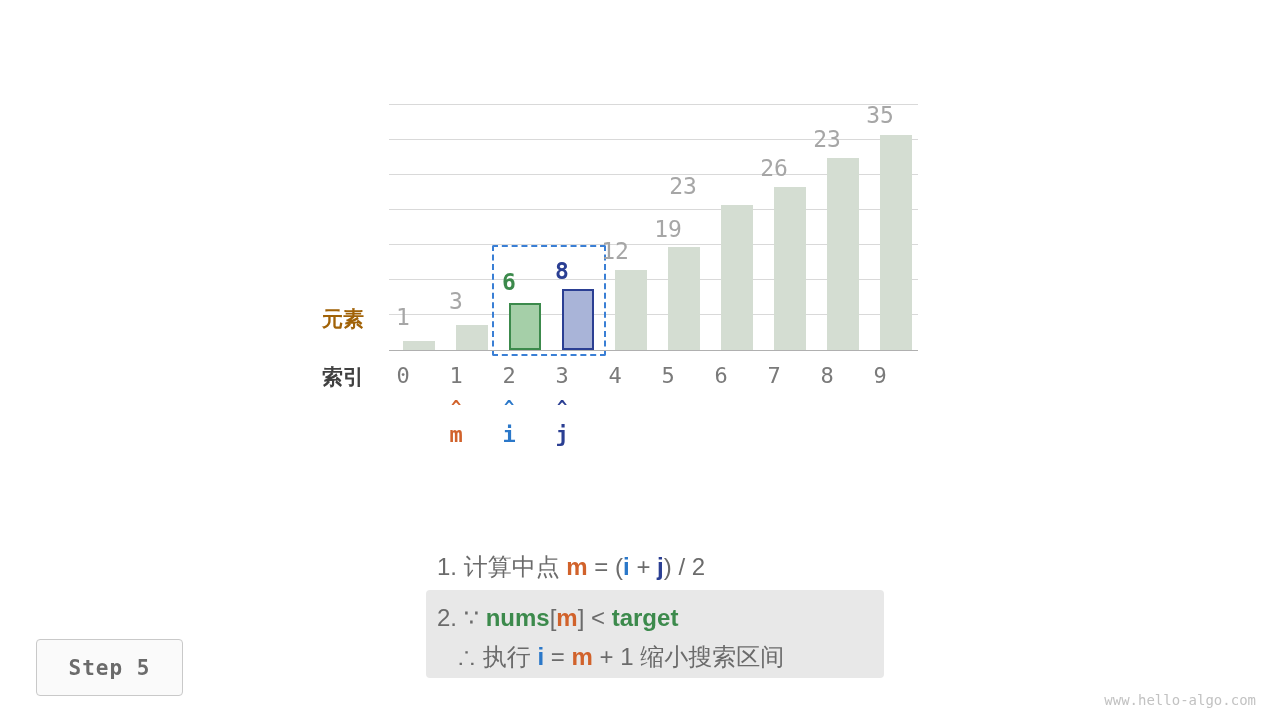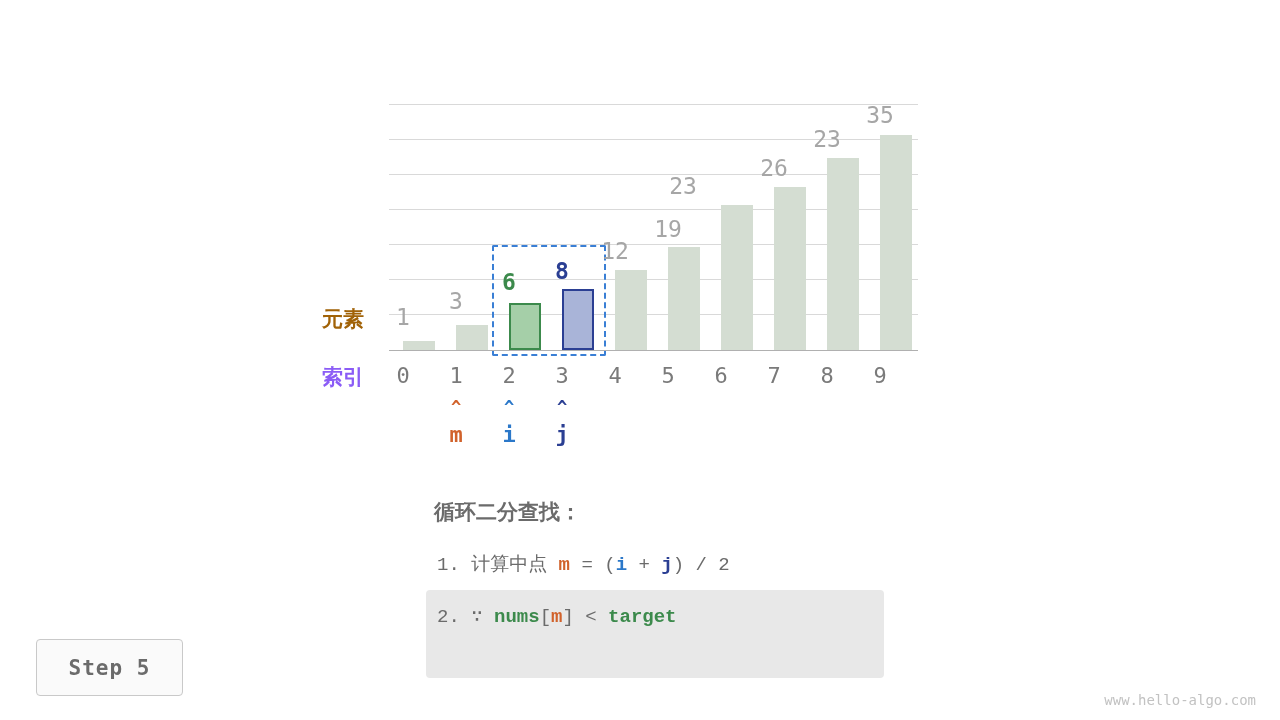--- a/index.html
+++ b/index.html
@@ -93,21 +93,21 @@
     font-family: "DejaVu Sans", sans-serif;
   }
   .label-element {
     left: 322px;
     top: 305px;
     color: #a16207;
   }
   .label-index {
     left: 322px;
     top: 363px;
-    color: #8b5cf6;
+    color: #404040;
   }
 
   
   .index-cell {
     position: absolute;
     top: 363px;
     width: 60px;
     text-align: center;
     font-size: 22px;
     color: #7a7a7a;
@@ -146,23 +146,23 @@
   .caption-title {
     position: absolute;
     left: 434px;
     top: 498px;
     font-size: 21px;
     font-weight: bold;
     color: #6b6b6b;
   }
   .step-line {
     position: absolute;
-    font-size: 19px;
+    font-size: 24px;
     color: #6b6b6b;
-    font-family: Liberation Mono, monospace;
+    font-family: Liberation Sans, sans-serif;
     white-space: pre;
   }
   .line1 {
     left: 437px;
     top: 551px;
   }
   .hl-block {
     position: absolute;
     left: 426px;
     top: 590px;
@@ -273,26 +273,26 @@
   <div class="index-cell" style="left:850px;">9</div>
 
   <div class="caret c-m" style="left:426px; top:397px;">^</div>
   <div class="caret c-i" style="left:479px; top:397px;">^</div>
   <div class="caret c-j" style="left:532px; top:397px;">^</div>
 
   <div class="ptr c-m" style="left:426px; top:422px;">m</div>
   <div class="ptr c-i" style="left:479px; top:422px;">i</div>
   <div class="ptr c-j" style="left:532px; top:422px;">j</div>
 
-  <div class="caption-title">循环二分查找：</div>
 
   <div class="step-line line1"><span>1. 计算中点 </span><span class="m-tok">m</span><span> = (</span><span class="i-tok">i</span><span> + </span><span class="j-tok">j</span><span>) / 2</span></div>
 
   <div class="hl-block"></div>
 
   <div class="step-line line2a"><span>2.</span><span> </span><span>∵ </span><span class="nums-tok">nums</span><span>[</span><span class="m-tok">m</span><span>]</span><span> &lt; </span><span class="target-tok">target</span></div>
 
+  <div class="step-line line2b"><span>   </span><span>∴ 执行 </span><span class="i-tok">i</span><span> = </span><span class="m-tok">m</span><span> + 1 </span><span>缩小搜索区间</span></div>
 
   <div class="step-badge">Step 5</div>
 
   <div class="watermark">www.hello-algo.com</div>
 
 </div>
 
 </body></html>

